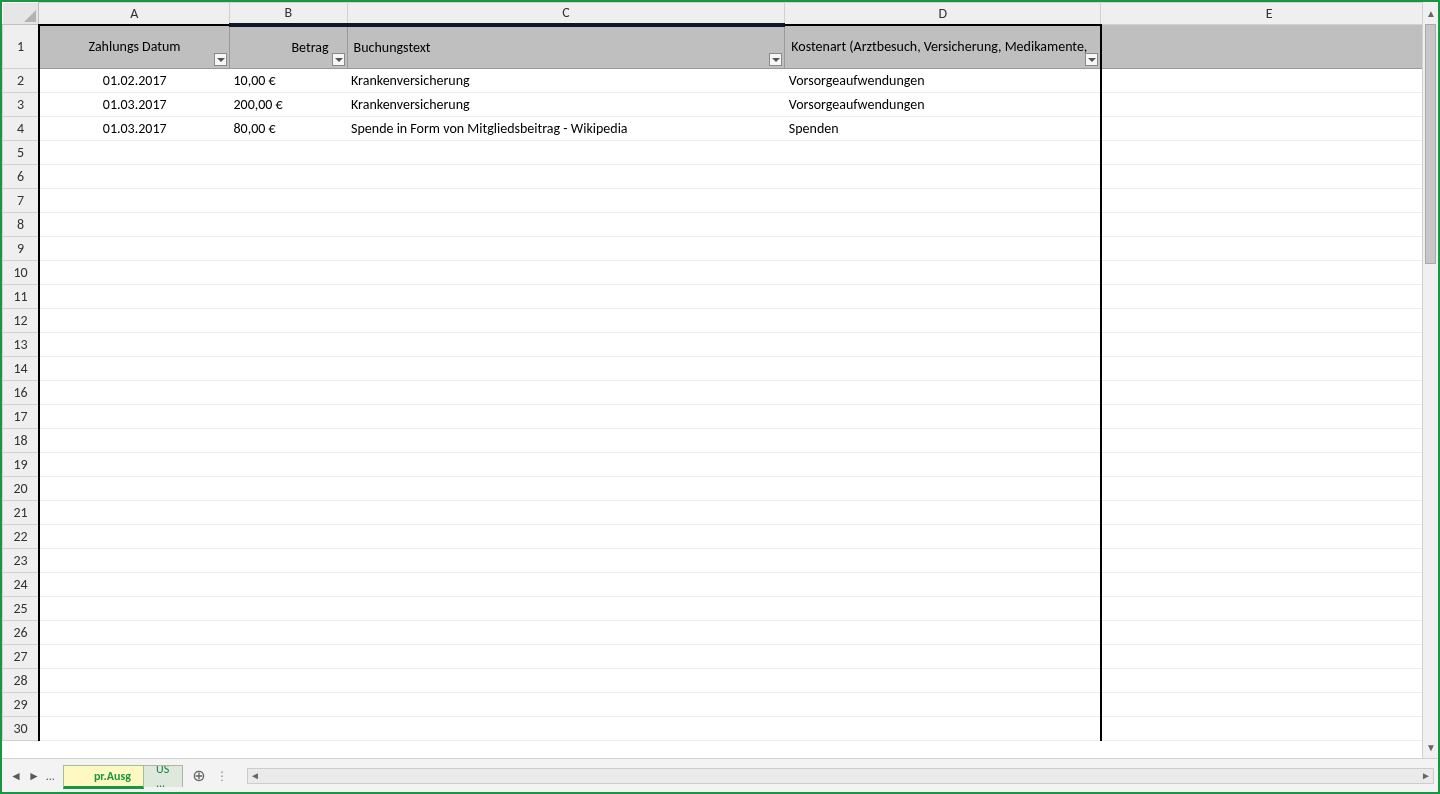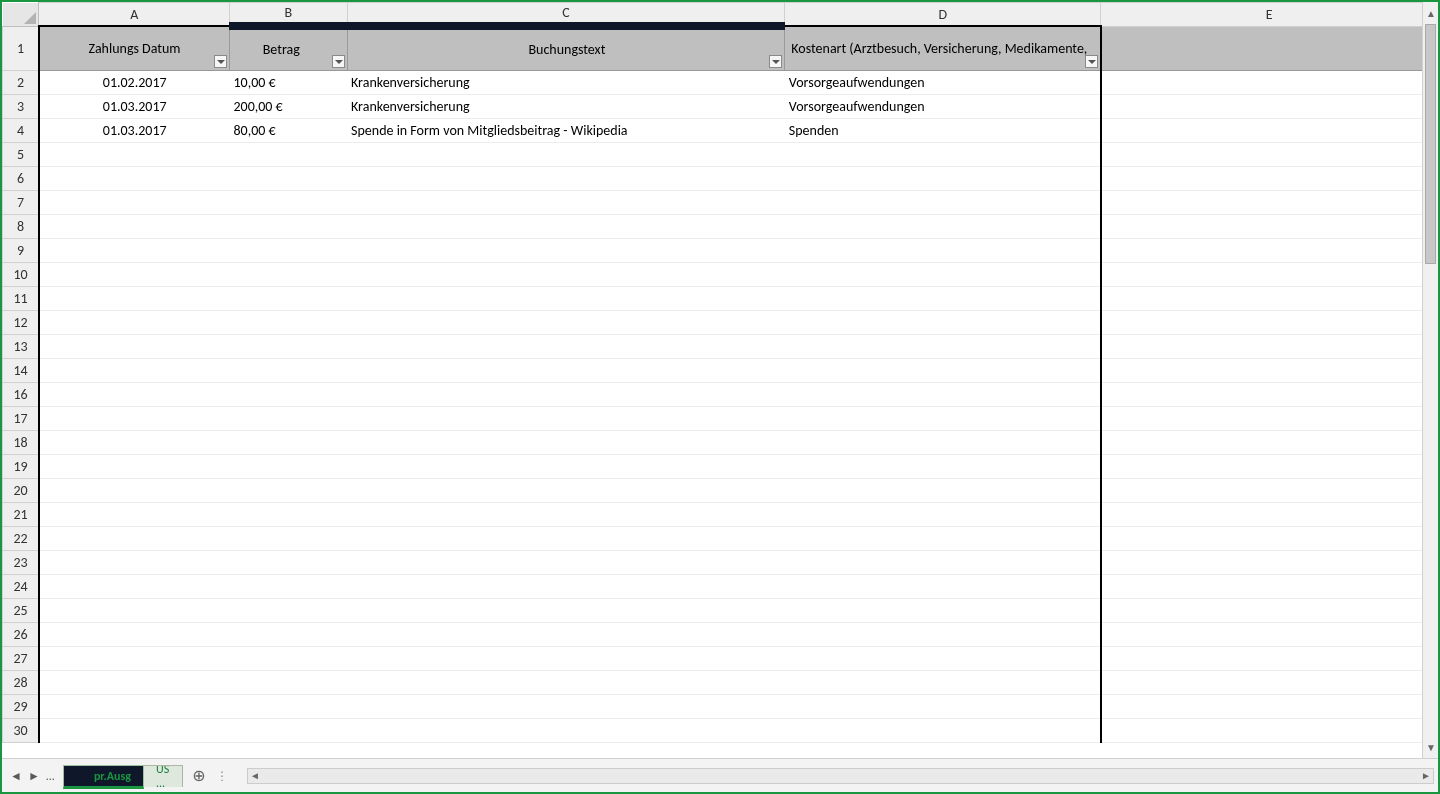--- a/index.html
+++ b/index.html
@@ -113,21 +113,21 @@
   
   tr.data td.cell, tr.blank td.cell {
     border-left: none;
     border-right: none;
     border-top: 1px solid #ececec;
     border-bottom: 1px solid #ececec;
   }
   
   tr.hdr td.cell.hdr-a { border-left:2px solid #000; border-top:2px solid #000;}
   tr.hdr td.cell.hdr-b,
-  tr.hdr td.cell.hdr-c { border-top:8px solid #0f172a;text-align:center; }
+  tr.hdr td.cell.hdr-c { border-top:4px solid #0f172a; }
   tr.hdr td.cell.hdr-d { border-top:2px solid #000; border-right:2px solid #000;}
   tr.data td.cell:first-of-type,
   tr.blank td.cell:first-of-type { border-left:2px solid #000;}
   tr.data td.cell:nth-of-type(4),
   tr.blank td.cell:nth-of-type(4){ border-right:2px solid #000; }
   
   td.cell.outside { border:1px solid #d9d9d9; }
 
   
   .vscroll {
@@ -169,21 +169,21 @@
     height:22px;
     padding:0 12px;
     border:1px solid #aeb6a2;
     border-bottom:none;
     display:flex; align-items:center;
     margin-right:-1px;
     cursor:default;
   }
   .tab.yellow { background:#ffff00; color:#000; border-color:#bcbcbc;}
   .tab.active {
-    background:#0f172a; color:#1a9641;
+    background:#fef9c3; color:#1a9641;
     border:1px solid #9fbf9f;
     border-bottom:3px solid #1a9641;
     font-weight:bold;
     height:24px;
     position:relative; top:1px;padding-left:30px;
   }
   .tab.trunc { background:#dfe8dc; color:#15803d; width:40px; overflow:hidden;}
   .new-sheet {
     width:22px;height:22px;
     display:flex;align-items:center;justify-content:center;

